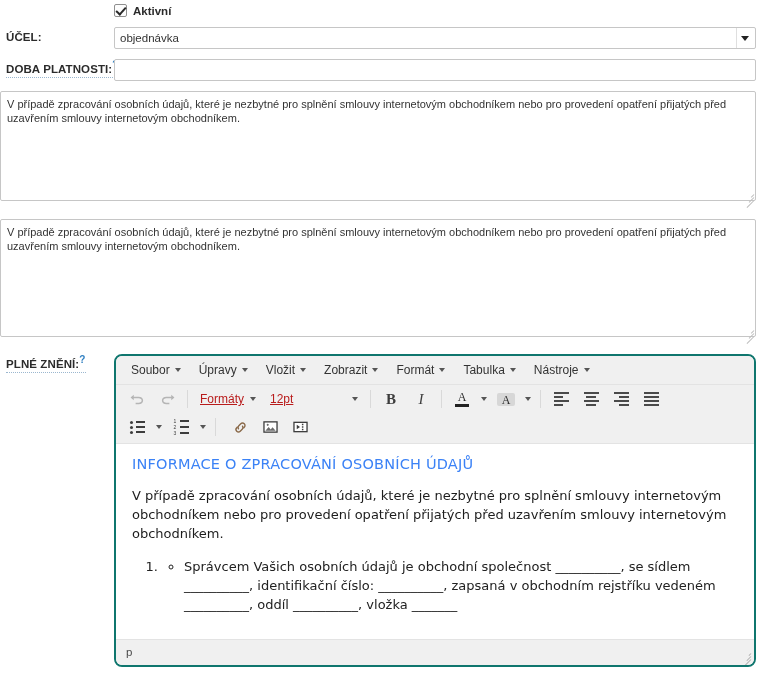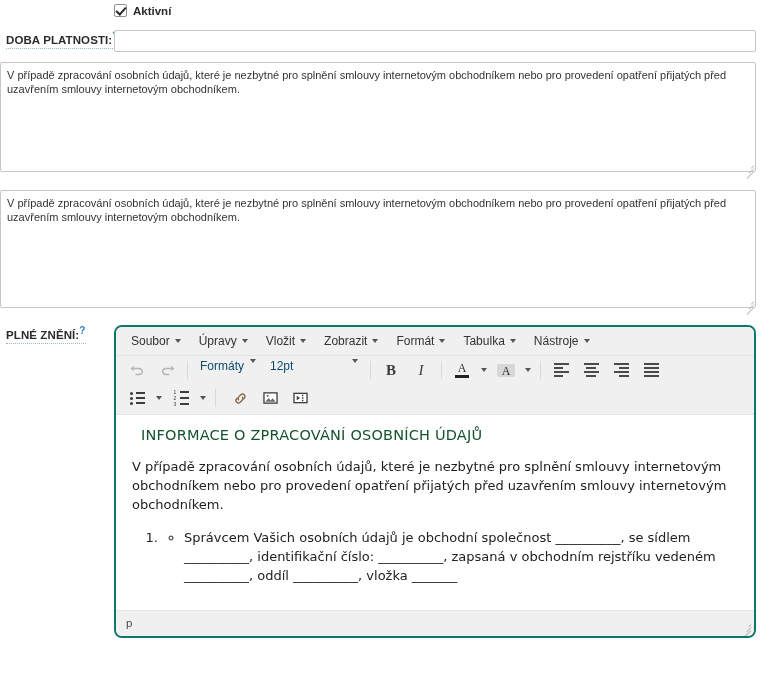--- a/index.html
+++ b/index.html
@@ -208,28 +208,30 @@
     height: 22px;
     padding: 0 3px;
     border-radius: 3px;
     color: #3d3d3d;
     font-size: 13px;
     cursor: default;
   }
   .tb-btn.disabled { color: #b5b5b5; }
   .tb-text {
     display: flex;
+    align-items: center;
     gap: 6px;
     height: 22px;
     padding: 0 7px;
     font-size: 12px;
-    color: #0c4a6e;
+    color: #b91c1c;
     border-radius: 3px;
     cursor: default;
     white-space: nowrap;
+    text-decoration: underline;
   }
   .tb-split {
     display: flex;
     align-items: center;
     border-radius: 3px;
   }
   .tb-split .carbtn {
     display:flex; align-items:center; justify-content:center;
     width: 14px; height: 22px;
   }
@@ -264,24 +266,24 @@
     border-top: 1px solid #e3e3e3;
     padding: 12px 16px 10px 16px;
     height: 196px;
     box-sizing: border-box;
     overflow: hidden;
     font-family: "DejaVu Sans", sans-serif;
     color: #222;
   }
   .ed-h {
     font-size: 14.5px;
-    margin: 0 0 14px 9px;
+    margin: 0 0 14px 0;
     font-weight: normal;
     letter-spacing: 0.2px;
-    color: #14532d;
+    color: #3b82f6;
   }
   .ed-p {
     font-size: 13px;
     line-height: 19px;
     margin: 0 0 14px 0;
     color: #1d1d1d;
   }
   ol.ed-ol {
     margin: 0; padding-left: 30px;
     font-size: 13px; line-height: 19px;
@@ -321,20 +323,34 @@
   <div class="row check-row">
     <div class="label-cell"></div>
     <div class="field-cell">
       <div class="chk-wrap">
         <span class="chk checked"></span>
         <span class="chk-label">Aktivní</span>
       </div>
     </div>
   </div>
 
+  <div class="row" style="padding-top:7px;">
+    <div class="label-cell">
+      <span class="flabel">ÚČEL:</span>
+    </div>
+    <div class="field-cell">
+      <div class="selwrap">
+        <select class="sel">
+          <option>objednávka</option>
+        </select>
+        <span class="sep"></span>
+        <span class="arrow"></span>
+      </div>
+    </div>
+  </div>
 
   <div class="row" style="padding-top:10px;">
     <div class="label-cell">
       <span class="flabel helped"><span>DOBA PLATNOSTI:</span><span class="help-q">?</span></span>
     </div>
     <div class="field-cell">
       <input class="txt" type="text" value="" style="">
     </div>
   </div>
 

